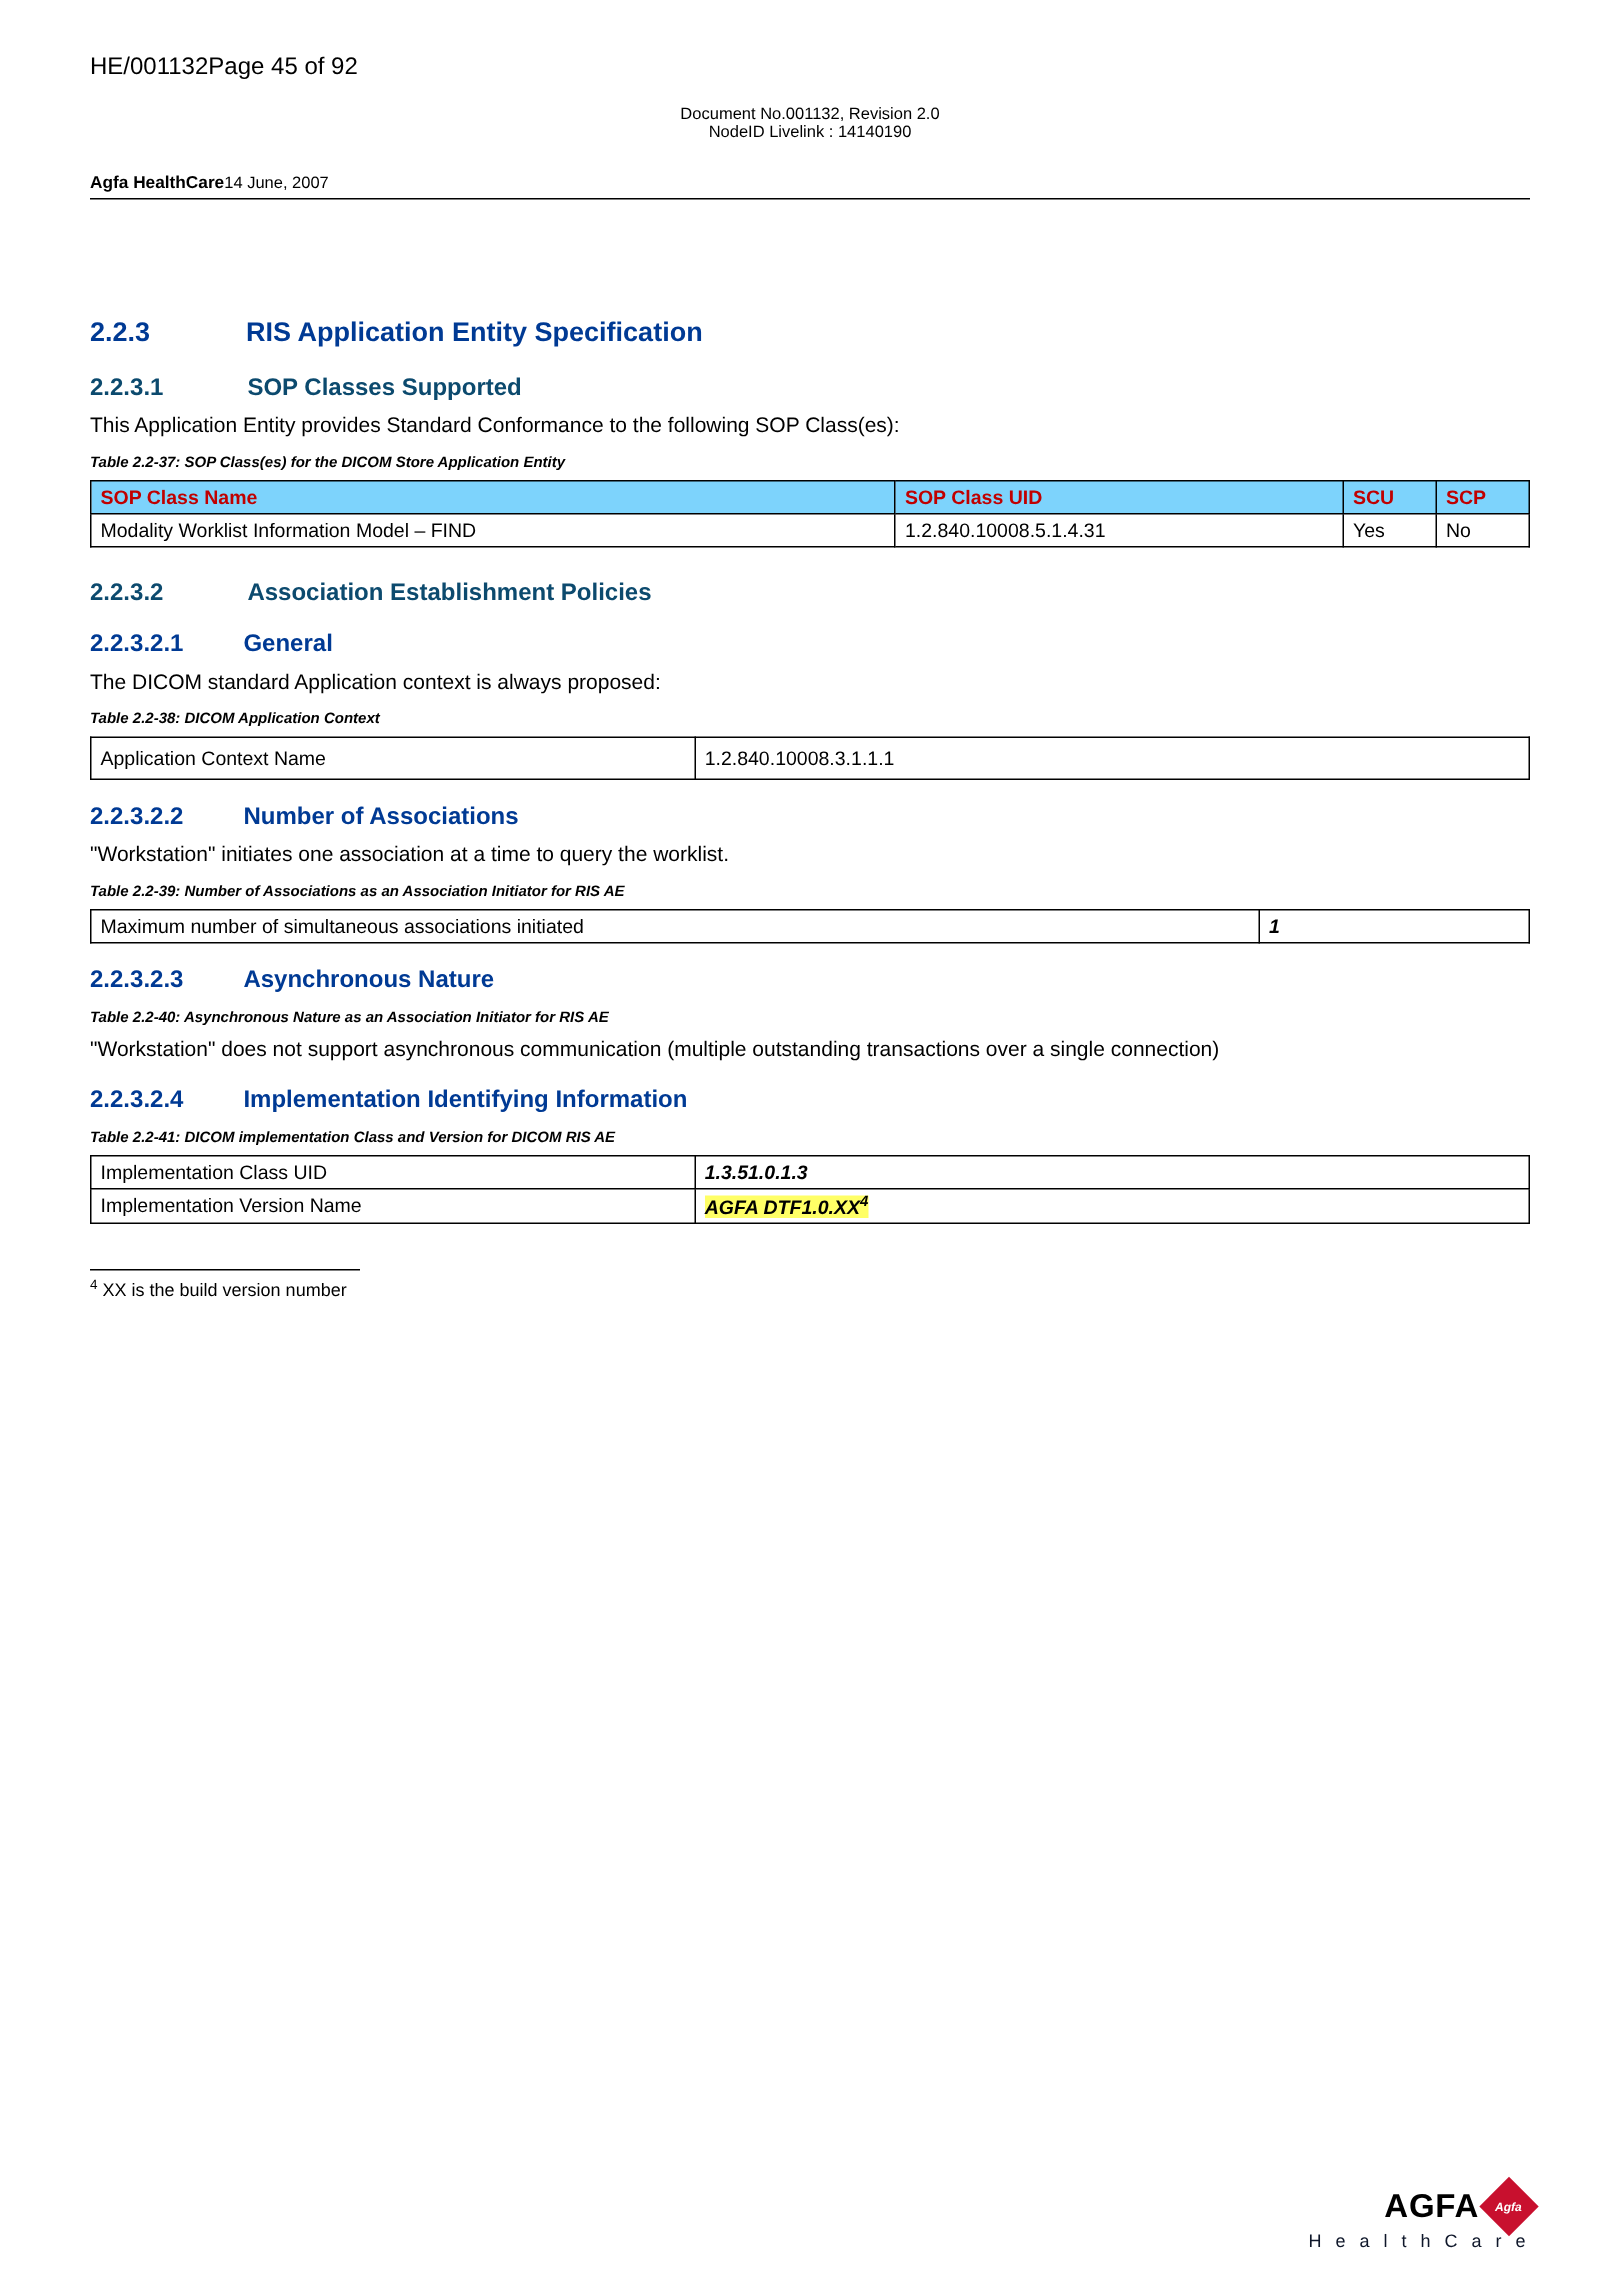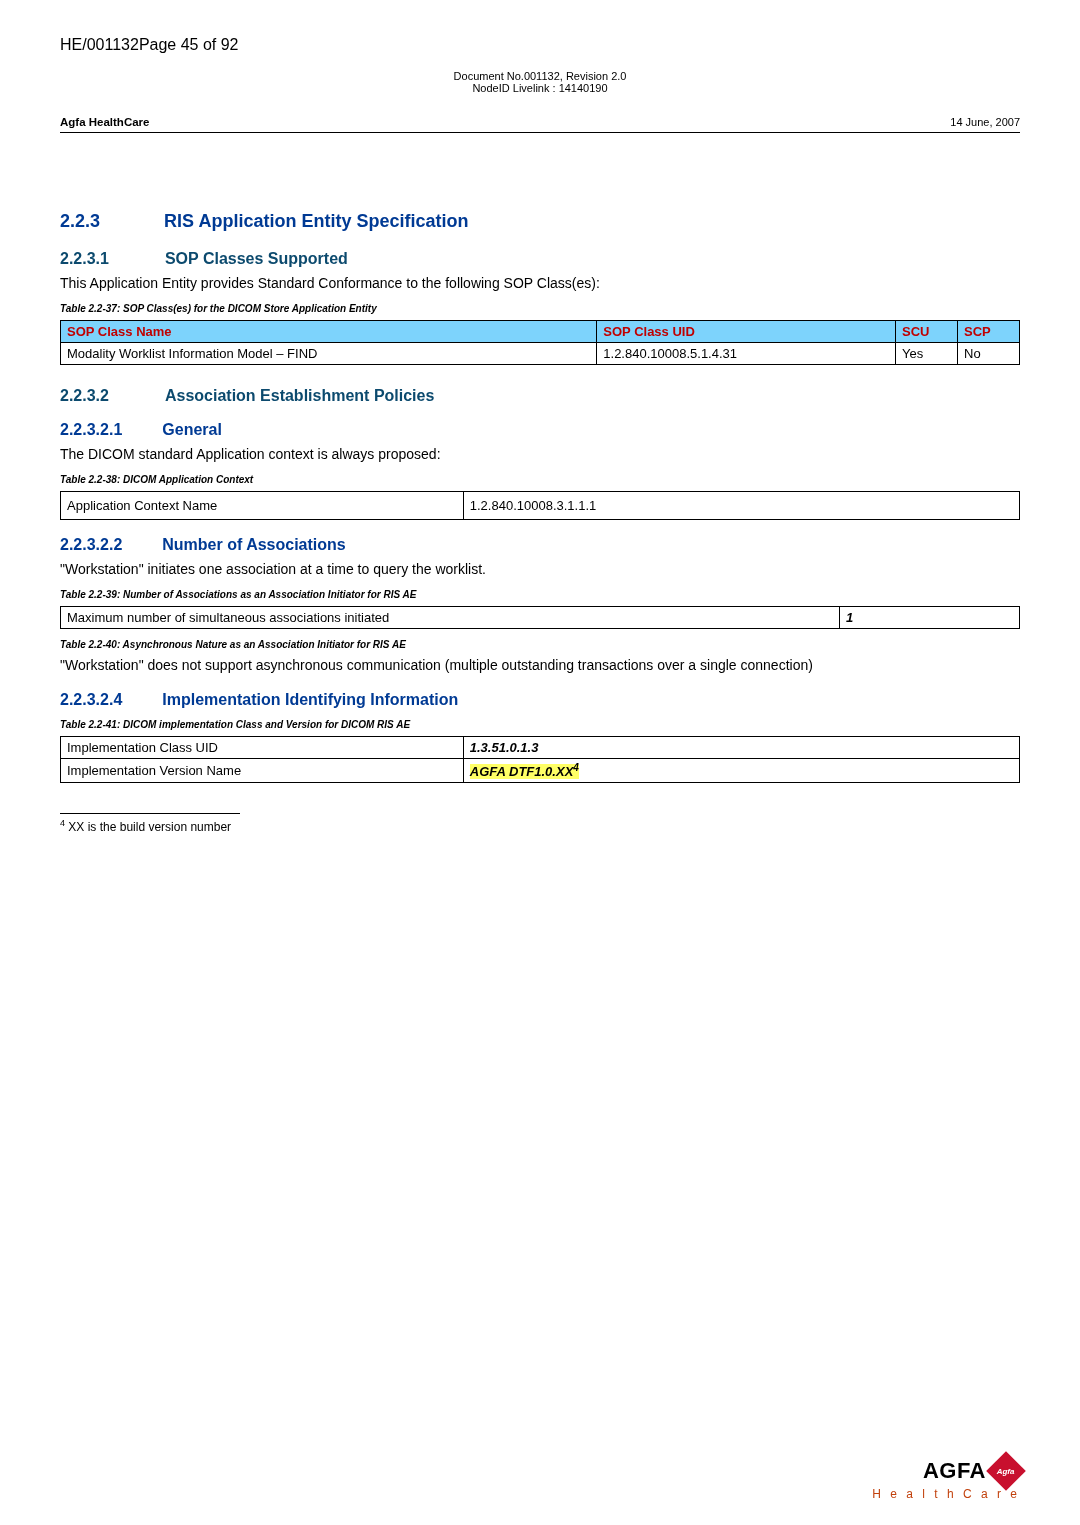--- a/index.html
+++ b/index.html
@@ -12,21 +12,21 @@
     width: 1080px;
   }
   .page { padding: 36px 60px 24px 60px; position: relative; min-height: 1525px; }
   .hdr { display: flex; justify-content: flex-start; font-size: 16px; }
   .hdr .left { }
   .hdr .right { text-align: right; }
   .hdr-center { text-align: center; font-size: 11px; margin-top: -10px; }
   .docno { margin-top: 16px; }
   .sub-left { font-weight: bold; margin-top: 22px; font-size: 11.5px; }
   .sub-right { margin-top: 22px; font-size: 11px; text-align: right; }
-  .row-sub { display: flex; justify-content: space-between; align-items: baseline; }
+  .row-sub { display: flex; align-items: baseline; }
   hr.rule { border: none; border-top: 1px solid #000; margin: 4px 0 0 0; }
 
   .content { margin-top: 78px; }
 
   .h-sec { color: #003a94; font-weight: bold; display: flex; gap: 64px; margin-top: 0; }
   .h-223 { font-size: 18px; margin-bottom: 18px; }
   .h-sub1 { color: #0c4a6e; font-weight: bold; display: flex; gap: 56px; font-size: 16px; margin-top: 18px; margin-bottom: 4px; }
   .h-sub2 { color: #003a94; font-weight: bold; display: flex; gap: 40px; font-size: 16px; margin-top: 16px; margin-bottom: 4px; }
   p.body { margin: 6px 0 10px 0; line-height: 1.35; }
   .tbl-cap { font-weight: bold; font-style: italic; margin: 10px 0 6px 0; font-size: 10px; }
@@ -54,21 +54,21 @@
   .footnote sup { font-size: 9px; }
 
   .logo-wrap { position: absolute; right: 60px; bottom: 24px; text-align: right; }
   .agfa-logo { display: inline-flex; align-items: center; gap: 6px; }
   .agfa-word { font-weight: 900; font-size: 22px; letter-spacing: 0.5px; color: #000; }
   .agfa-diamond {
     width: 28px; height: 28px; background: #c8102e; transform: rotate(45deg);
     display: inline-flex; align-items: center; justify-content: center;
   }
   .agfa-diamond span { transform: rotate(-45deg); color: #fff; font-size: 8px; font-style: italic; font-weight: bold; }
-  .hc-text { font-size: 12px; letter-spacing: 3px; color: #c2410c; margin-top: 2px; }
+  .hc-text { font-size: 12px; letter-spacing: 3px; color: #0f172a; margin-top: 2px; }
 
   sup.fn { font-size: 10px; }
 </style>
 </head>
 <body>
 
 <div class="page">
 
   <div class="hdr">
     <div class="left">HE/001132</div>
@@ -145,20 +145,24 @@
     <div class="tbl-cap">Table 2.2-39: Number of Associations as an Association Initiator for RIS AE</div>
     <table class="single-table">
       <tbody>
           <tr>
         <td>Maximum number of simultaneous associations initiated</td>
         <td>1</td>
       </tr>
     </tbody>
       </table>
 
+    <div class="h-sub2">
+      <span>2.2.3.2.3</span>
+      <span>Asynchronous Nature</span>
+    </div>
 
     <div class="tbl-cap">Table 2.2-40: Asynchronous Nature as an Association Initiator for RIS AE</div>
     <p class="body" style="text-align:justify;">"Workstation" does not support asynchronous communication (multiple outstanding transactions over a single connection)</p>
 
     <div class="h-sub2">
       <span>2.2.3.2.4</span>
       <span>Implementation Identifying Information</span>
     </div>
 
     <div class="tbl-cap">Table 2.2-41: DICOM implementation Class and Version for DICOM RIS AE</div>

